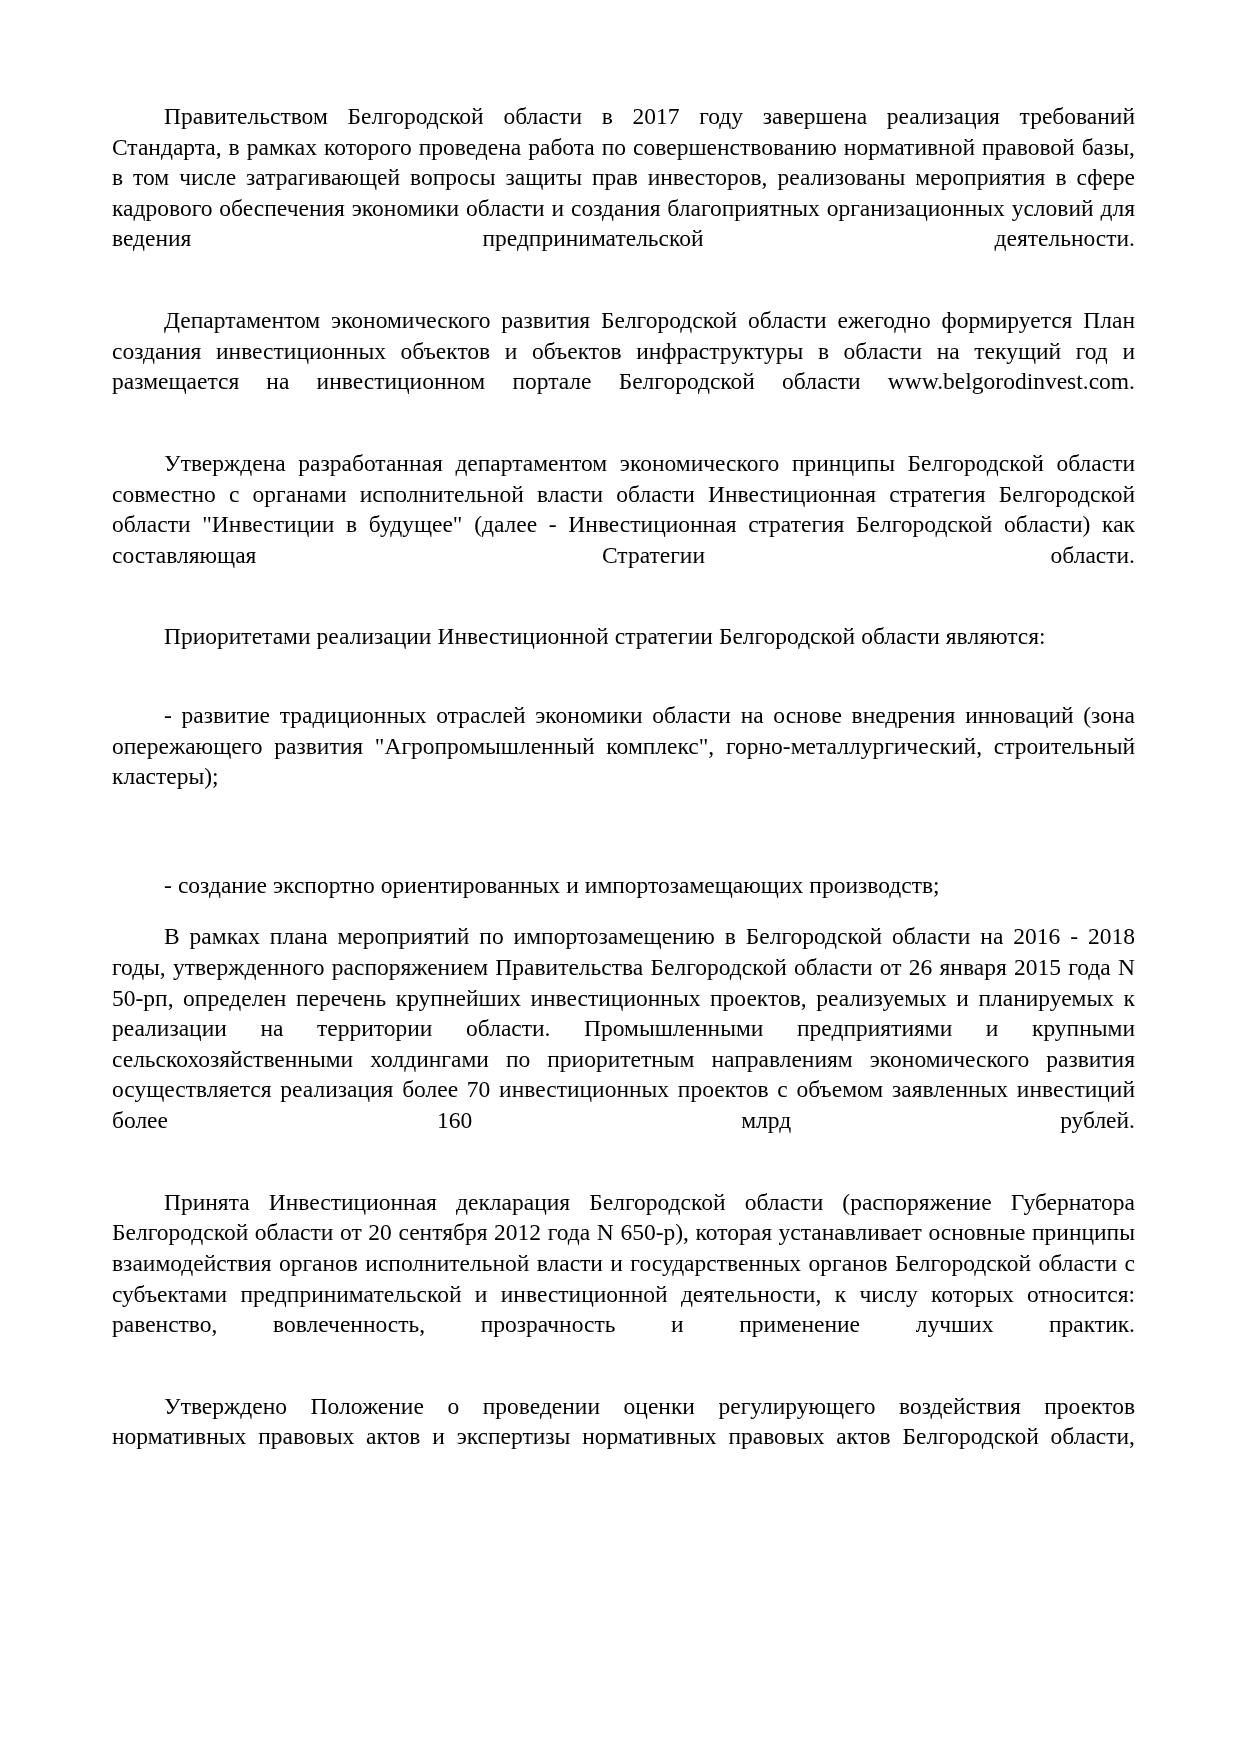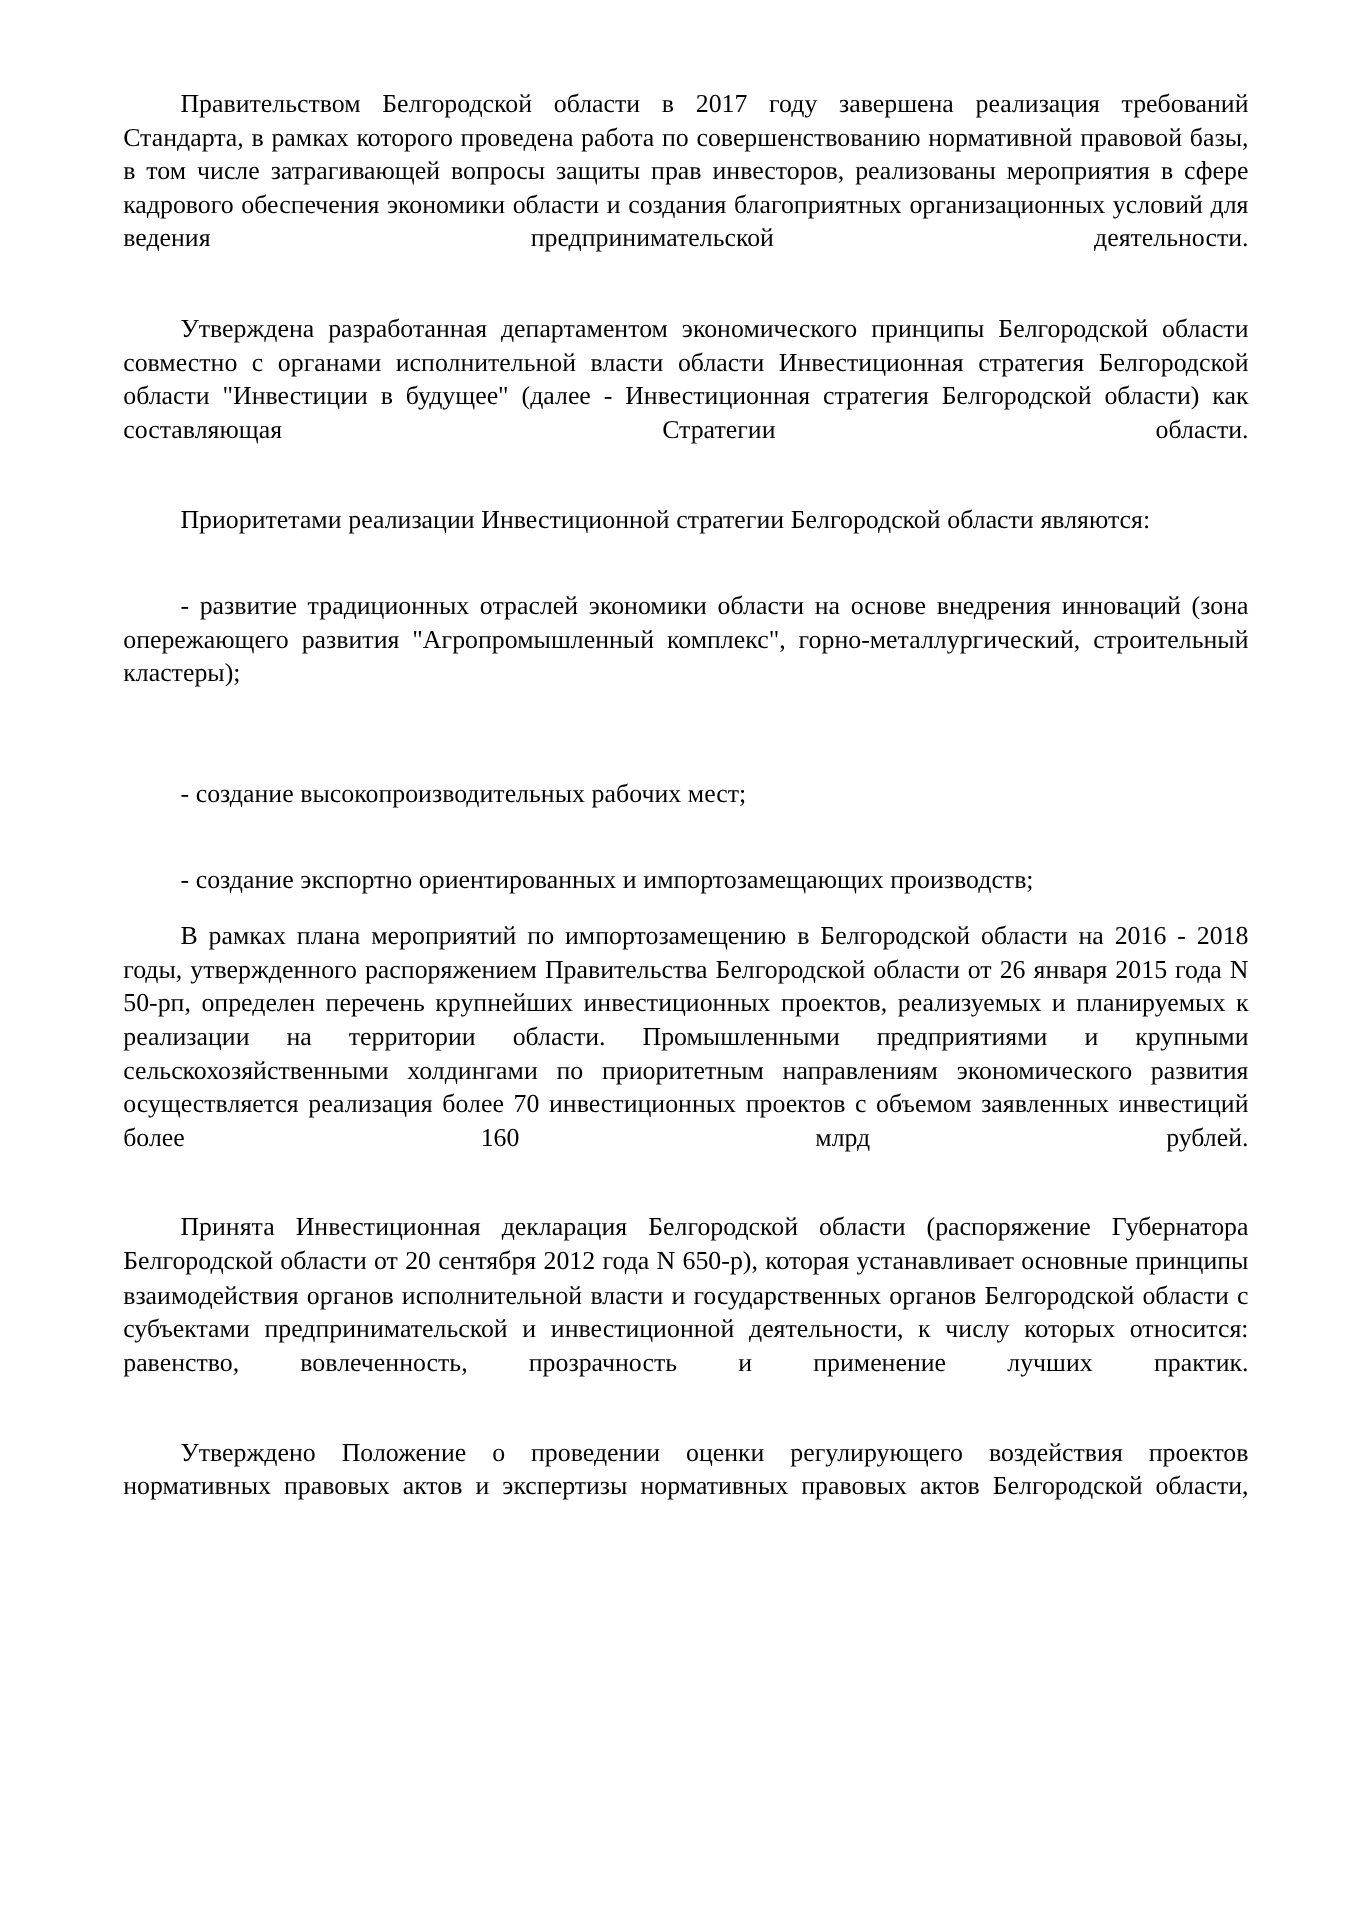--- a/index.html
+++ b/index.html
@@ -11,21 +11,21 @@
   body {
     font-family: "Liberation Serif", "DejaVu Serif", serif;
     color: #000000;
   }
   .page {
     position: relative;
     width: 1240px;
     height: 1754px;
     background: #ffffff;
     box-sizing: border-box;
-    padding: 80px 105px 110px 112px;
+    padding: 101px 105px 110px 112px;
     overflow: hidden;
   }
   .doc-body {
     width: 1023px;
   }
   p.para {
     margin: 0 0 20.5px 0;
     font-size: 23.5px;
     line-height: 30.6px;
     text-align: justify;
@@ -52,30 +52,30 @@
   }
 </style>
 </head>
 <body>
 
 <div class="page">
   <div class="doc-body">
 
     <p class="para">Правительством Белгородской области в 2017 году завершена реализация требований Стандарта, в рамках которого проведена работа по совершенствованию нормативной правовой базы, в том числе затрагивающей вопросы защиты прав инвесторов, реализованы мероприятия в сфере кадрового обеспечения экономики области и создания благоприятных организационных условий для ведения предпринимательской деятельности.</p>
 
+    <p class="para">Департаментом экономического развития Белгородской области ежегодно формируется План создания инвестиционных объектов и объектов инфраструктуры в области на текущий год и размещается на инвестиционном портале Белгородской области www.belgorodinvest.com.</p>
 
     <p class="para">Утверждена разработанная департаментом экономического принципы Белгородской области совместно с органами исполнительной власти области Инвестиционная стратегия Белгородской области "Инвестиции в будущее" (далее - Инвестиционная стратегия Белгородской области) как составляющая Стратегии области.</p>
 
     <p class="para no-stretch">Приоритетами реализации Инвестиционной стратегии Белгородской области являются:</p>
 
     <p class="para bullet">- развитие традиционных отраслей экономики области на основе внедрения инноваций (зона опережающего развития "Агропромышленный комплекс", горно-металлургический, строительный кластеры);</p>
 
 
 
-    <p class="para bullet no-stretch">- создание высокопроизводительных рабочих мест;</p>
 
     <p class="para bullet no-stretch">- создание экспортно ориентированных и импортозамещающих производств;</p>
 
 
     <p class="para">В рамках плана мероприятий по импортозамещению в Белгородской области на 2016 - 2018 годы, утвержденного распоряжением Правительства Белгородской области от 26 января 2015 года N 50-рп, определен перечень крупнейших инвестиционных проектов, реализуемых и планируемых к реализации на территории области. Промышленными предприятиями и крупными сельскохозяйственными холдингами по приоритетным направлениям экономического развития осуществляется реализация более 70 инвестиционных проектов с объемом заявленных инвестиций более 160 млрд рублей.</p>
 
     <p class="para">Принята Инвестиционная декларация Белгородской области (распоряжение Губернатора Белгородской области от 20 сентября 2012 года N 650-р), которая устанавливает основные принципы взаимодействия органов исполнительной власти и государственных органов Белгородской области с субъектами предпринимательской и инвестиционной деятельности, к числу которых относится: равенство, вовлеченность, прозрачность и применение лучших практик.</p>
 
     <p class="para">Утверждено Положение о проведении оценки регулирующего воздействия проектов нормативных правовых актов и экспертизы нормативных правовых актов Белгородской области,</p>
 

